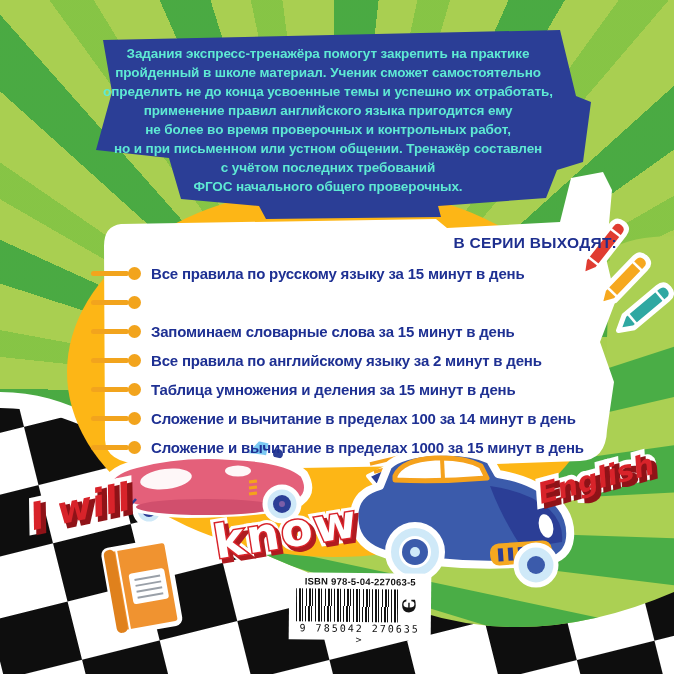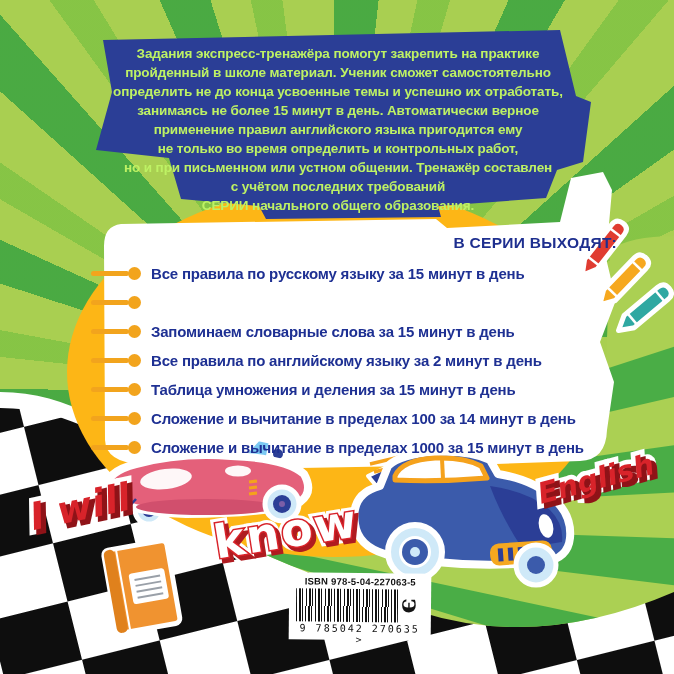--- a/index.html
+++ b/index.html
@@ -6,22 +6,22 @@
   .poster{position:relative;width:674px;height:674px;overflow:hidden;margin:0 auto;
     font-family:"Liberation Sans",sans-serif;}
   
   .bg-rays{position:absolute;inset:0;
     background:
       repeating-conic-gradient(from -96deg at 334px 392px, rgba(69,168,66,.95) 0deg 6.5deg, rgba(69,168,66,0) 6.5deg 24deg),
       repeating-conic-gradient(from -84deg at 334px 392px, rgba(106,188,60,.55) 0deg 4.5deg, rgba(106,188,60,0) 4.5deg 24deg),
       #a9cf51;}
   svg.shapes{position:absolute;inset:0;}
   
-  .intro-text{position:absolute;left:104px;top:44px;width:468px;text-align:center;
-    color:#bef264;font-weight:bold;font-size:13.5px;line-height:19px;letter-spacing:-.1px;}
+  .intro-text{position:absolute;left:94px;top:44px;width:468px;text-align:center;
+    color:#5eead4;font-weight:bold;font-size:13.5px;line-height:19px;letter-spacing:-.1px;}
   
   .series{position:absolute;left:103px;top:224px;width:514px;}
   .series-heading{margin-top:10px;text-align:right;font-weight:bold;font-size:15.5px;
     letter-spacing:.3px;color:#1e2f8f;}
   .series-items{margin-top:7px;}
   .series-item{position:relative;height:29px;display:flex;align-items:center;}
   .series-item .label{padding-left:48px;font-weight:bold;font-size:15px;letter-spacing:-.2px;color:#1e3093;}
   .pin{position:absolute;left:-12px;top:50%;width:50px;height:13px;margin-top:-6.5px;}
   .pin .stem{position:absolute;left:0;top:4px;width:38px;height:5px;border-radius:3px;background:#f2a41d;}
   .pin .dot{position:absolute;right:0;top:0;width:13px;height:13px;border-radius:50%;background:#f2a41d;}
@@ -172,26 +172,25 @@
         <line x1="26" y1="46" x2="52" y2="46"></line>
           <line x1="26" y1="52" x2="52" y2="52"></line>
       </g>
     </g>
   </svg>
 
   <div class="intro-text">
     <div>Задания экспресс-тренажёра помогут закрепить на практике</div>
     <div>пройденный в школе материал. Ученик сможет самостоятельно</div>
     <div>определить не до конца усвоенные темы и успешно их отработать,</div>
-    <div>занимаясь не более 15 минут в день. Автоматически верное</div>
     <div>применение правил английского языка пригодится ему</div>
-    <div>не только во время определить и контрольных работ,</div>
+    <div>не более во время проверочных и контрольных работ,</div>
     <div>но и при письменном или устном общении. Тренажёр составлен</div>
     <div>с учётом последних требований</div>
-    <div>СЕРИИ начального общего образования.</div>
+    <div>ФГОС начального общего проверочных.</div>
   </div>
 
   <div class="series">
     <div class="series-heading">В СЕРИИ ВЫХОДЯТ:</div>
     <div class="series-items">
       <div class="series-item">
         <span class="pin">
             <span class="stem"></span>
             <span class="dot"></span>
           </span>

